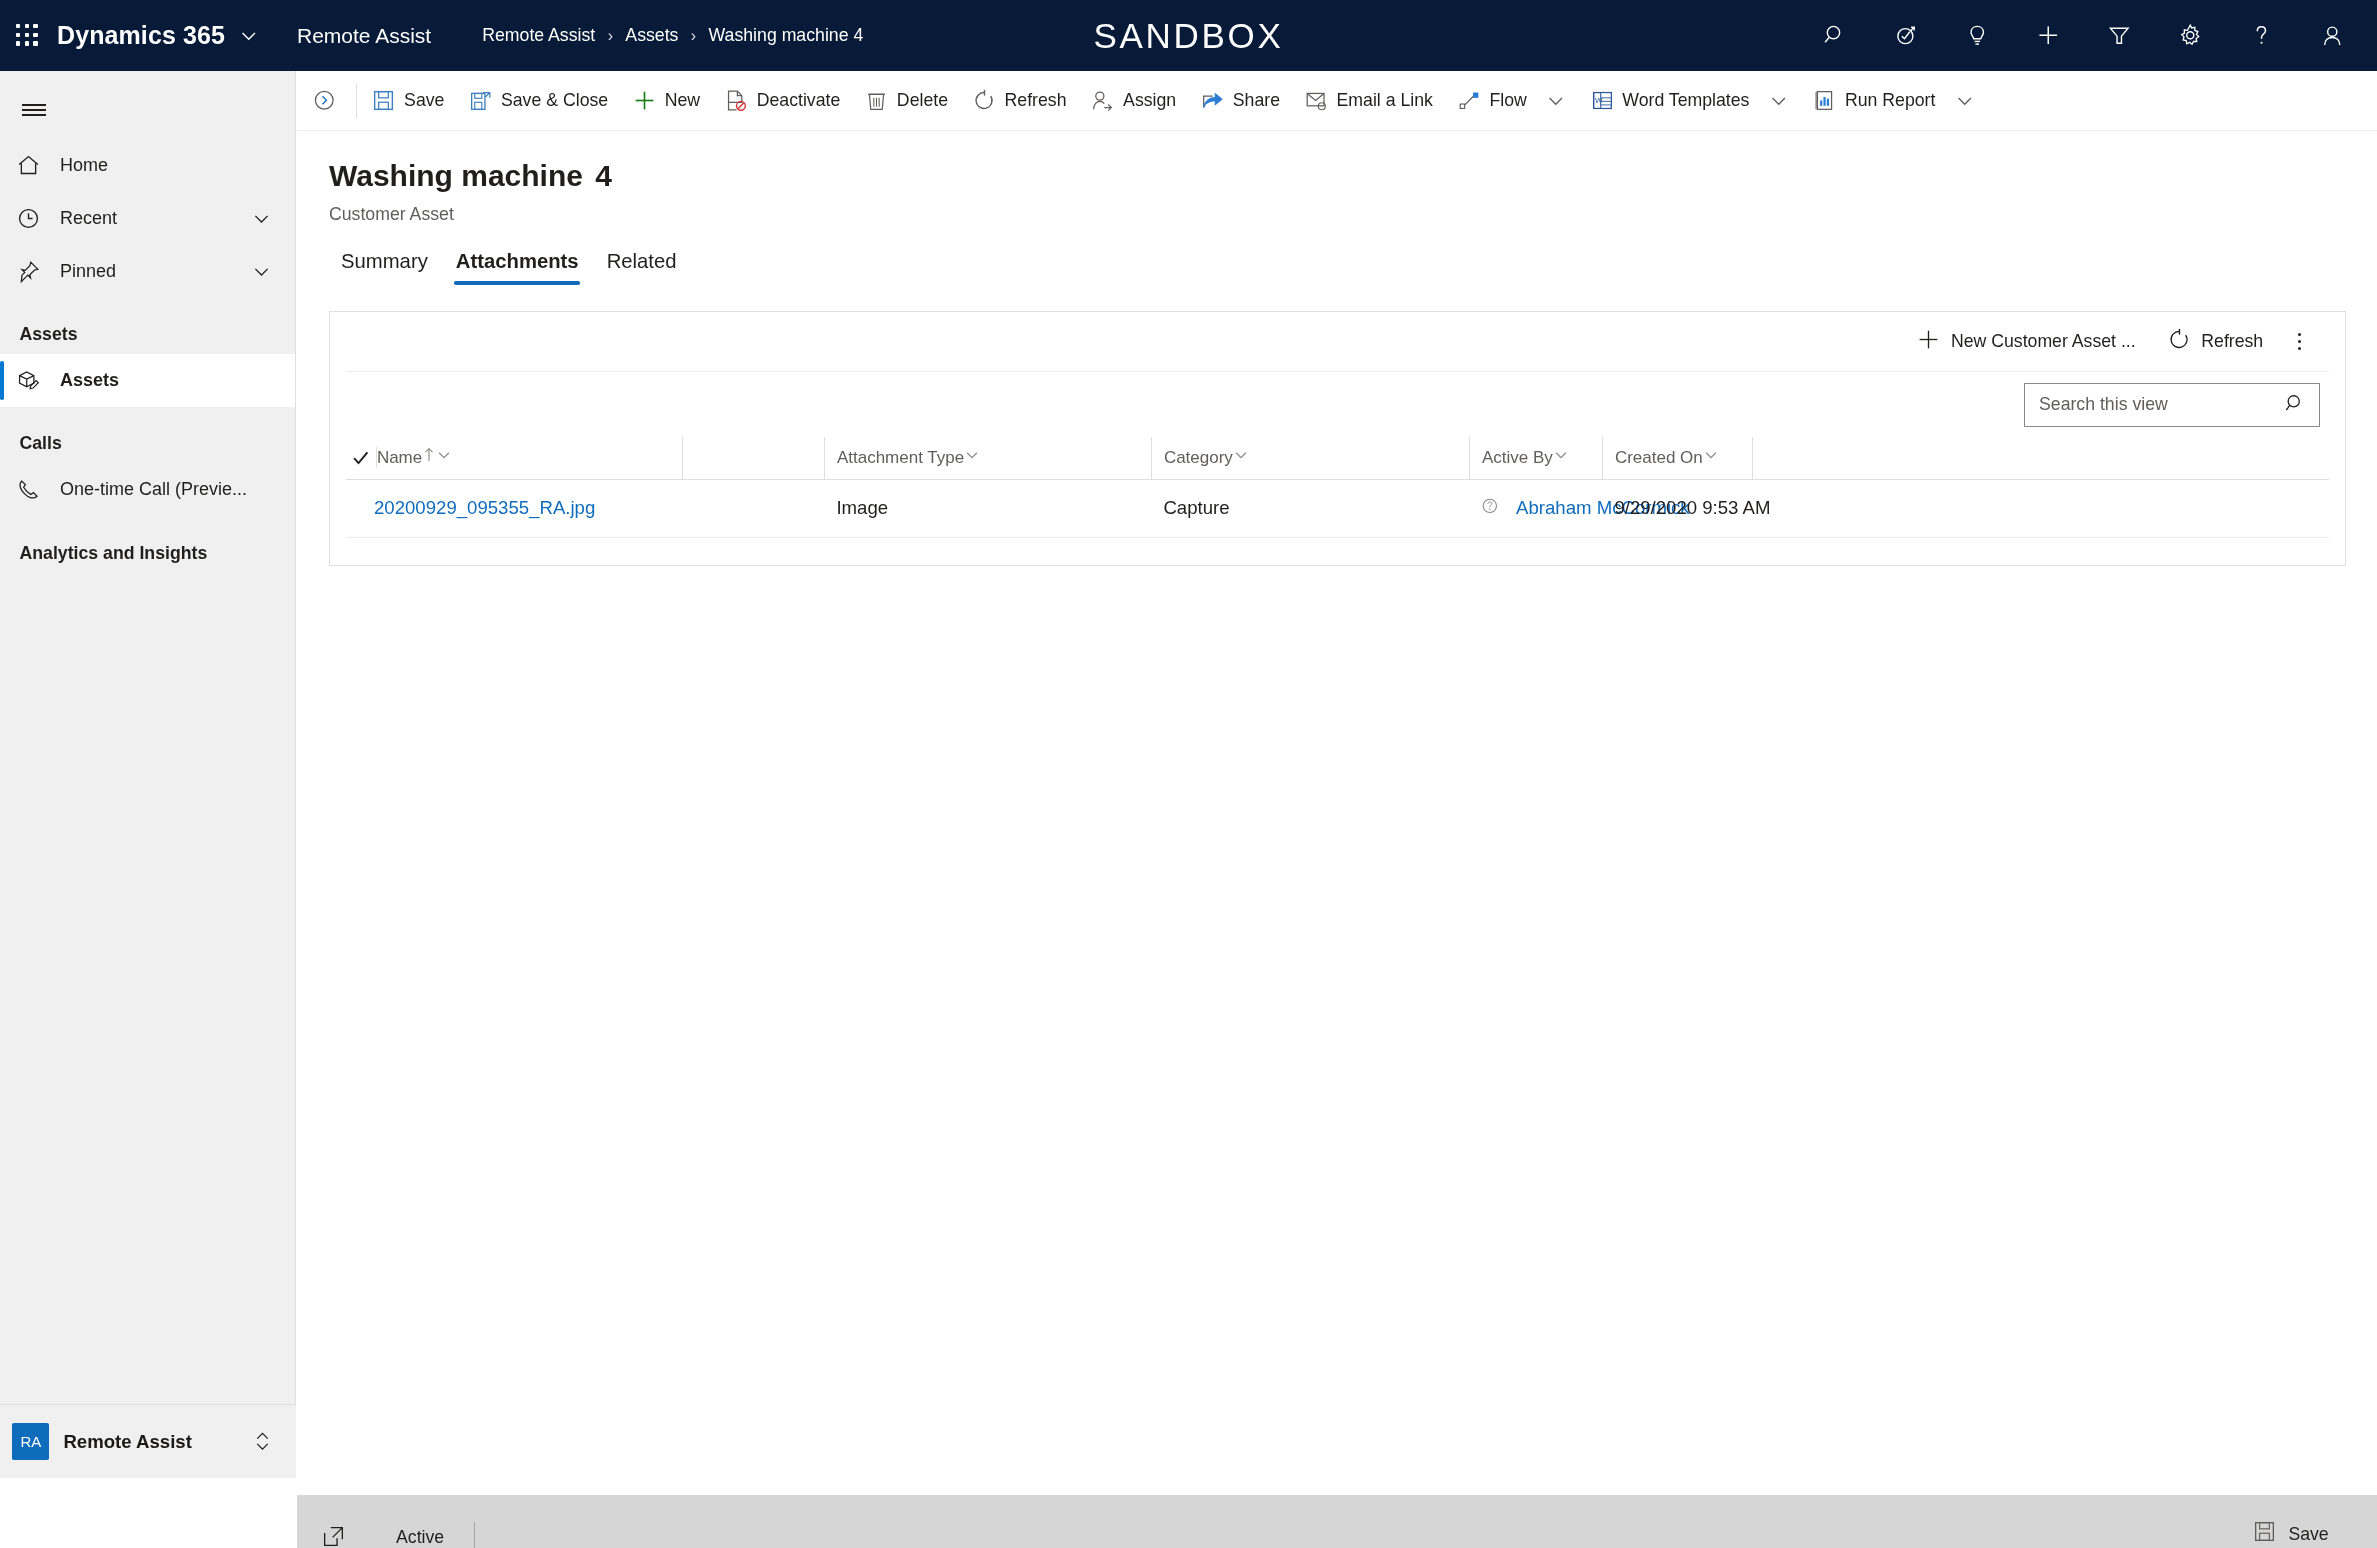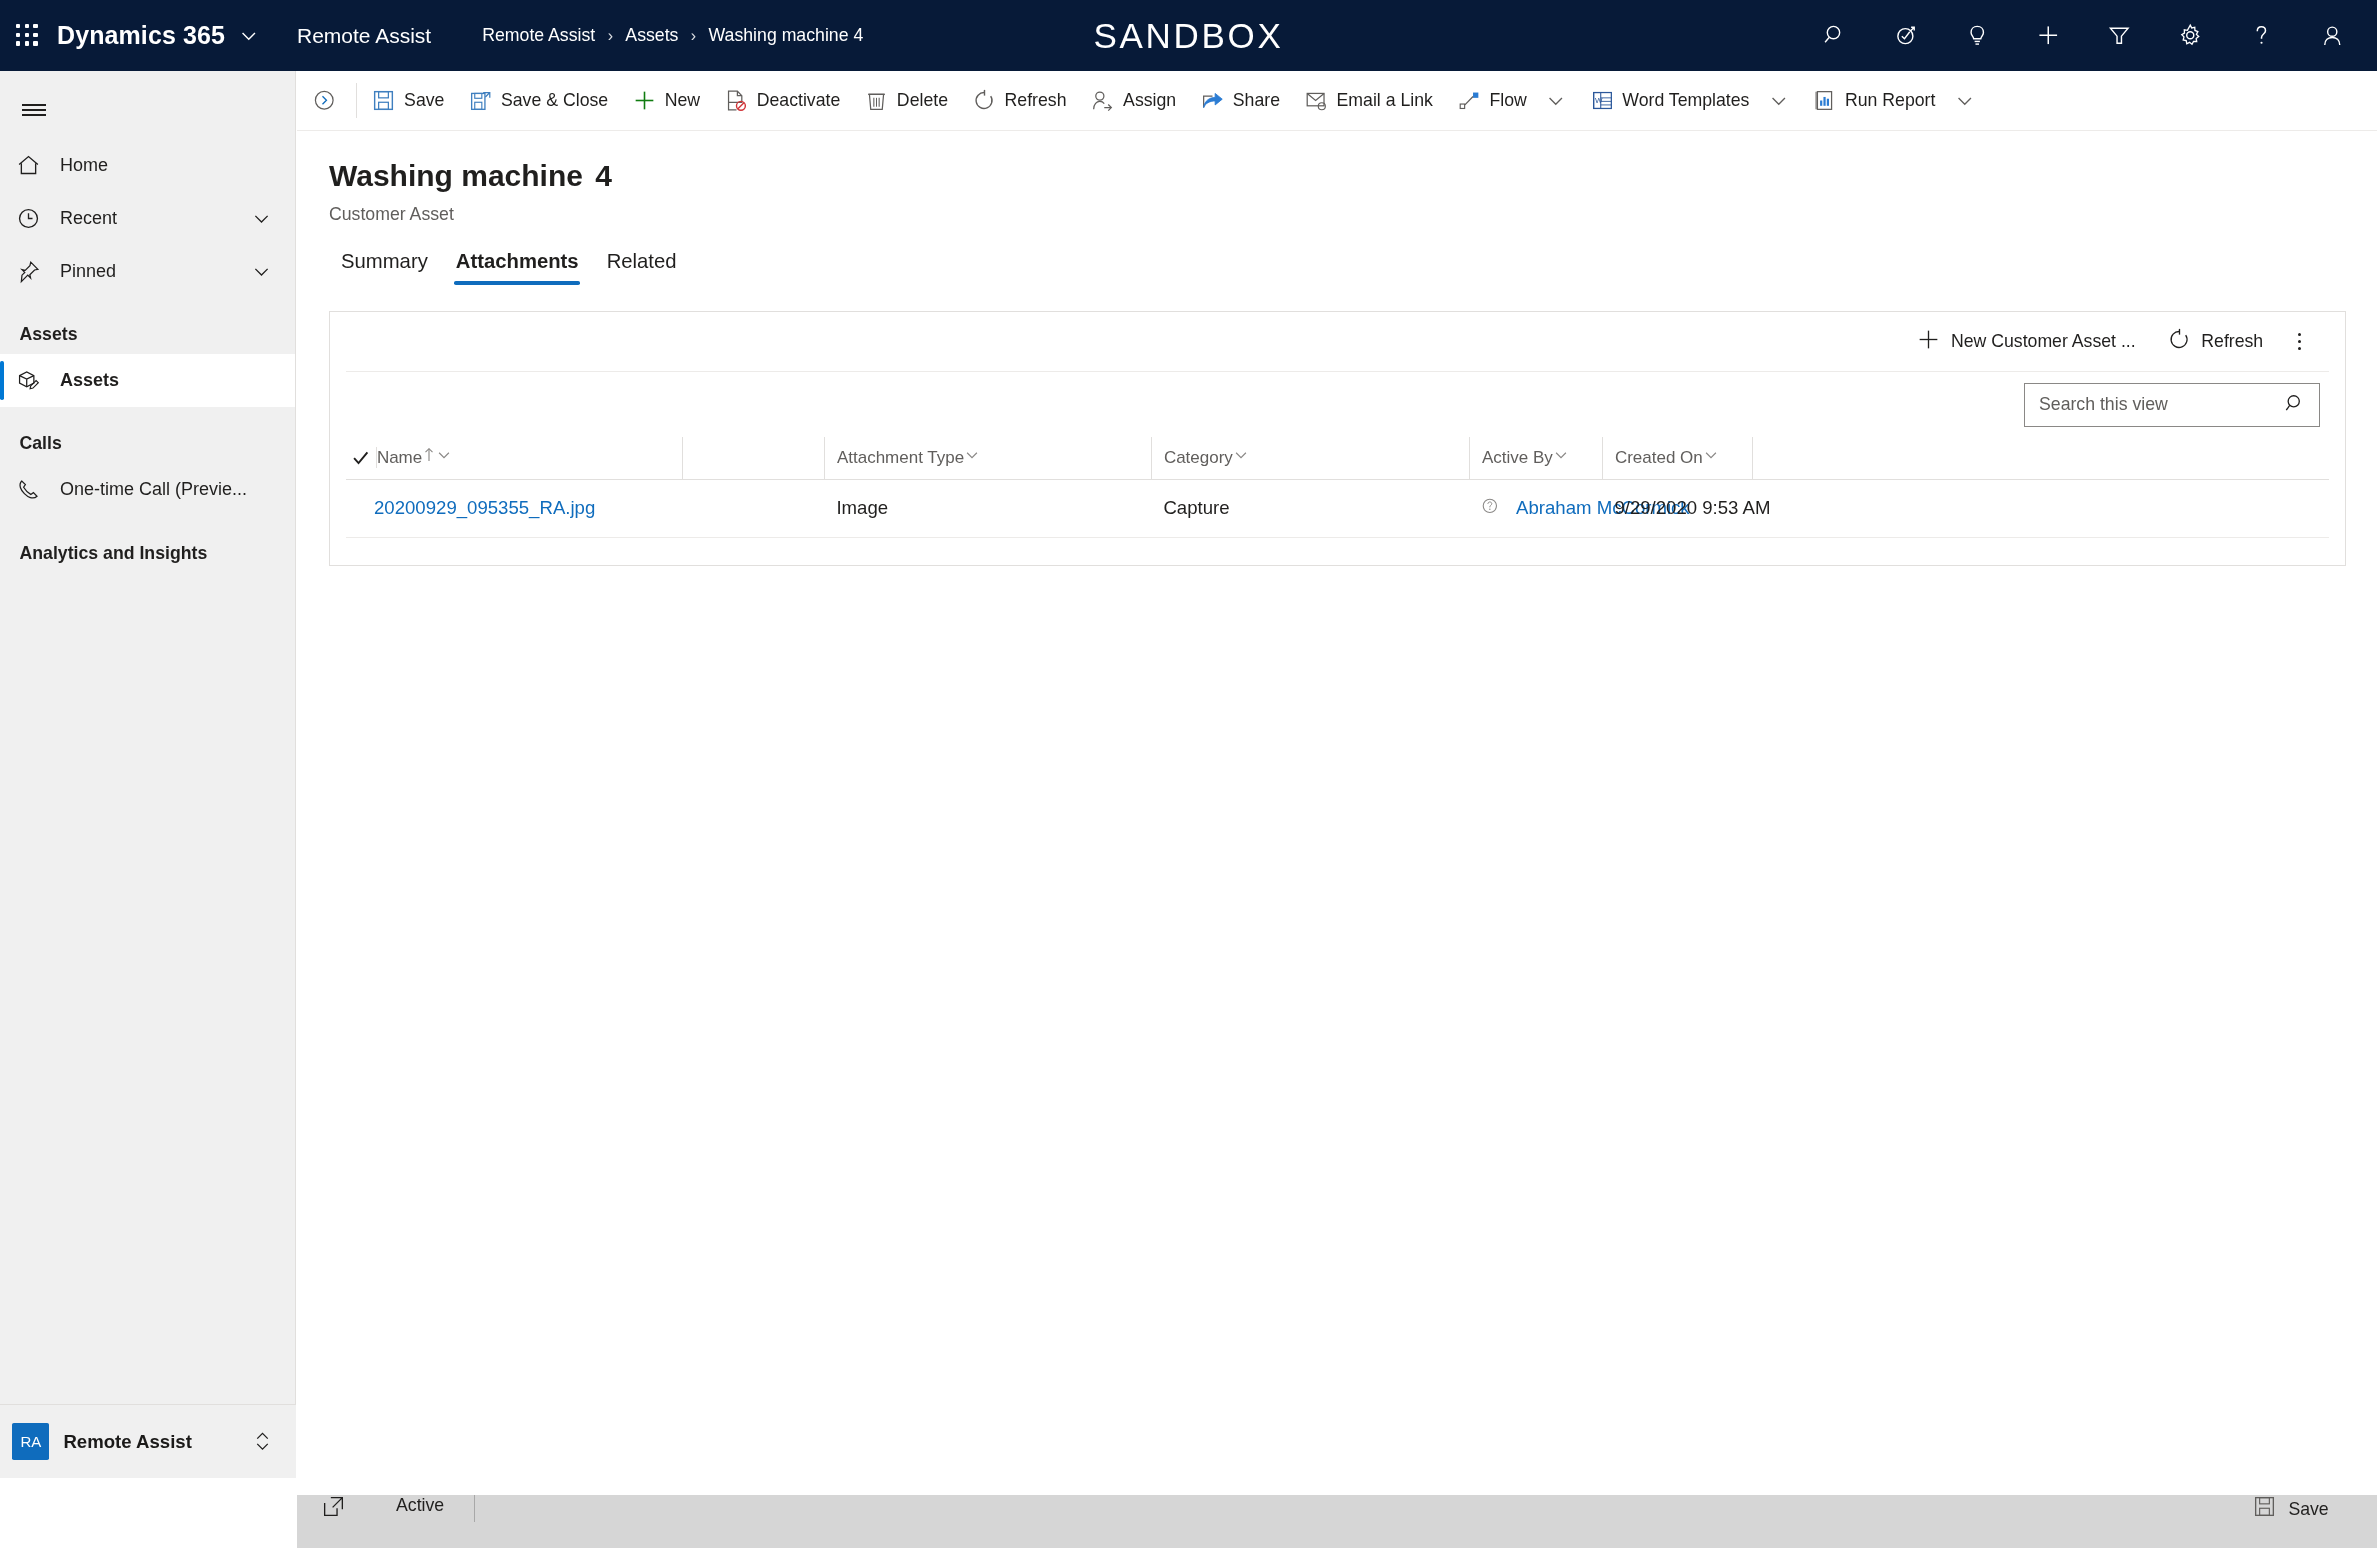--- a/index.html
+++ b/index.html
@@ -240,21 +240,21 @@
     display: inline-flex; align-items:center; justify-content:center;
     width: 30px; cursor: pointer;
   }
   .person-cell { display: flex; align-items: center; gap: 17px; }
 
   
   .footer {
     position: absolute; left: 297px; bottom: 0;
     width: 2080px; height: 53px;
     background: #d6d6d6;
-    display: flex; align-items: flex-start;
+    display: flex; align-items: flex-end;
     font-size: 17.7px; color: #201f1e;
   }
   .footer-ico { margin-left: 25px; display:flex; align-items:center; cursor: pointer; }
   .footer-status { margin-left: 51px; }
   .footer-sep { width: 0.9px; height: 26.5px; background: #a8a8a8; margin-left: 30px; }
   .footer-right {
     margin-left: auto; display: flex; align-items: center;
     gap: 12.4px; padding-right: 0; overflow: hidden;
     width: 124px; cursor: pointer;
   }

